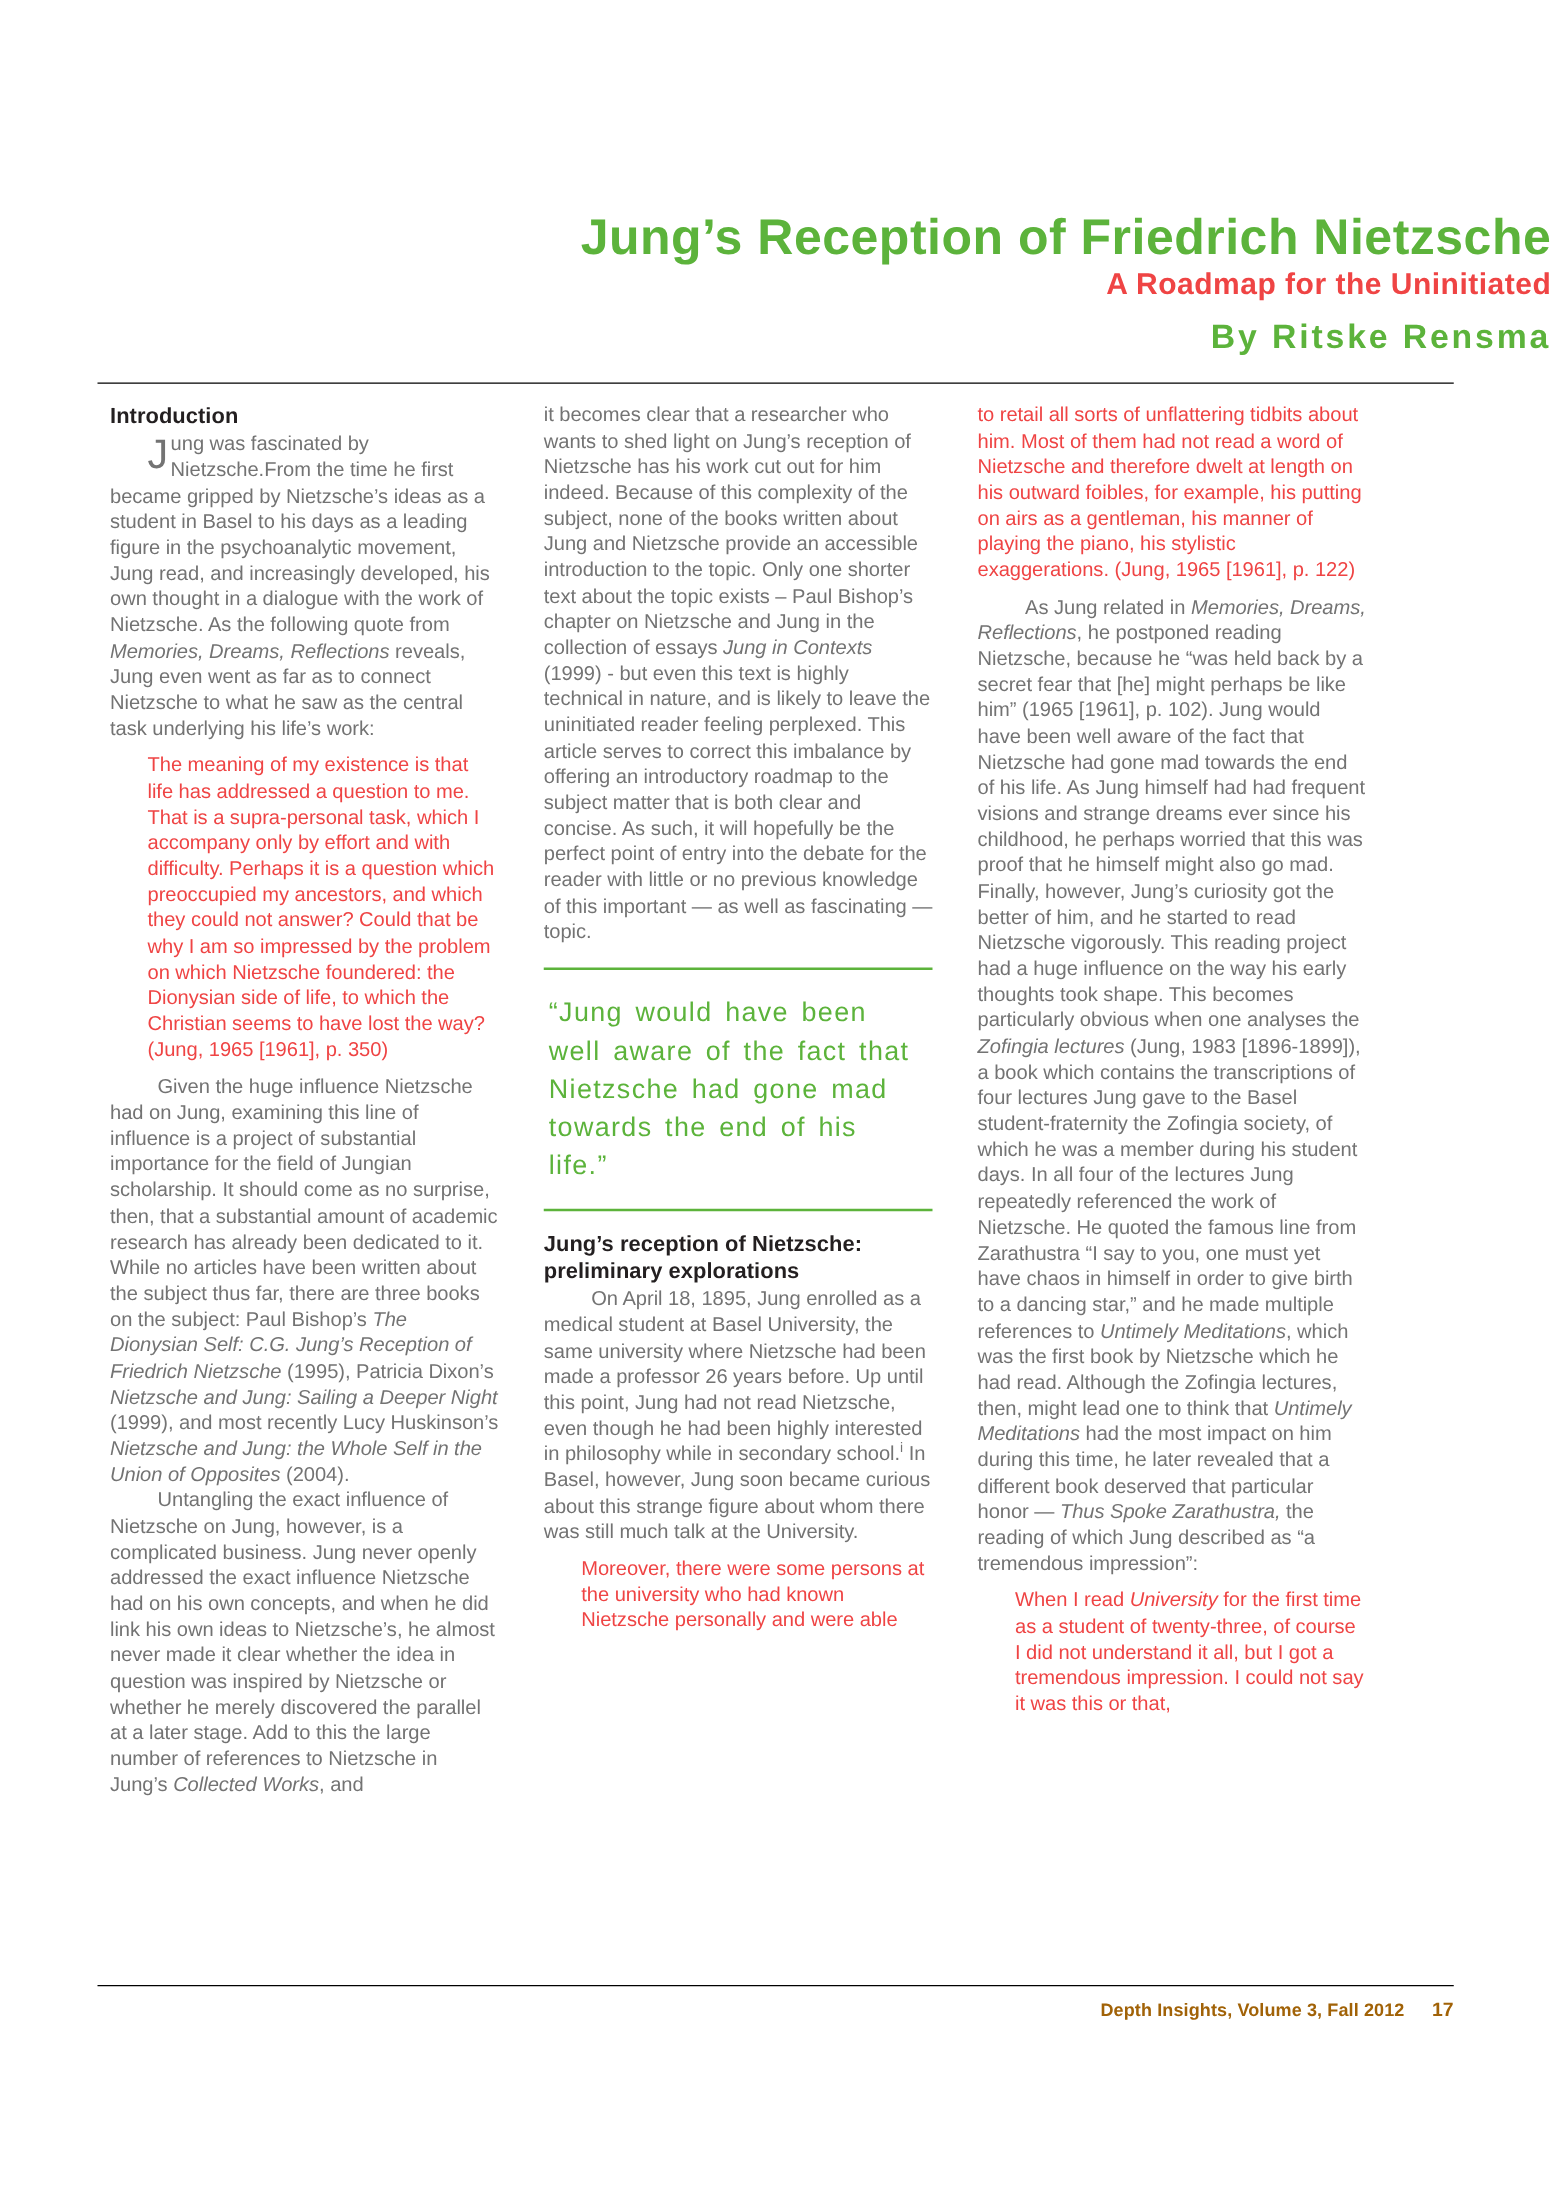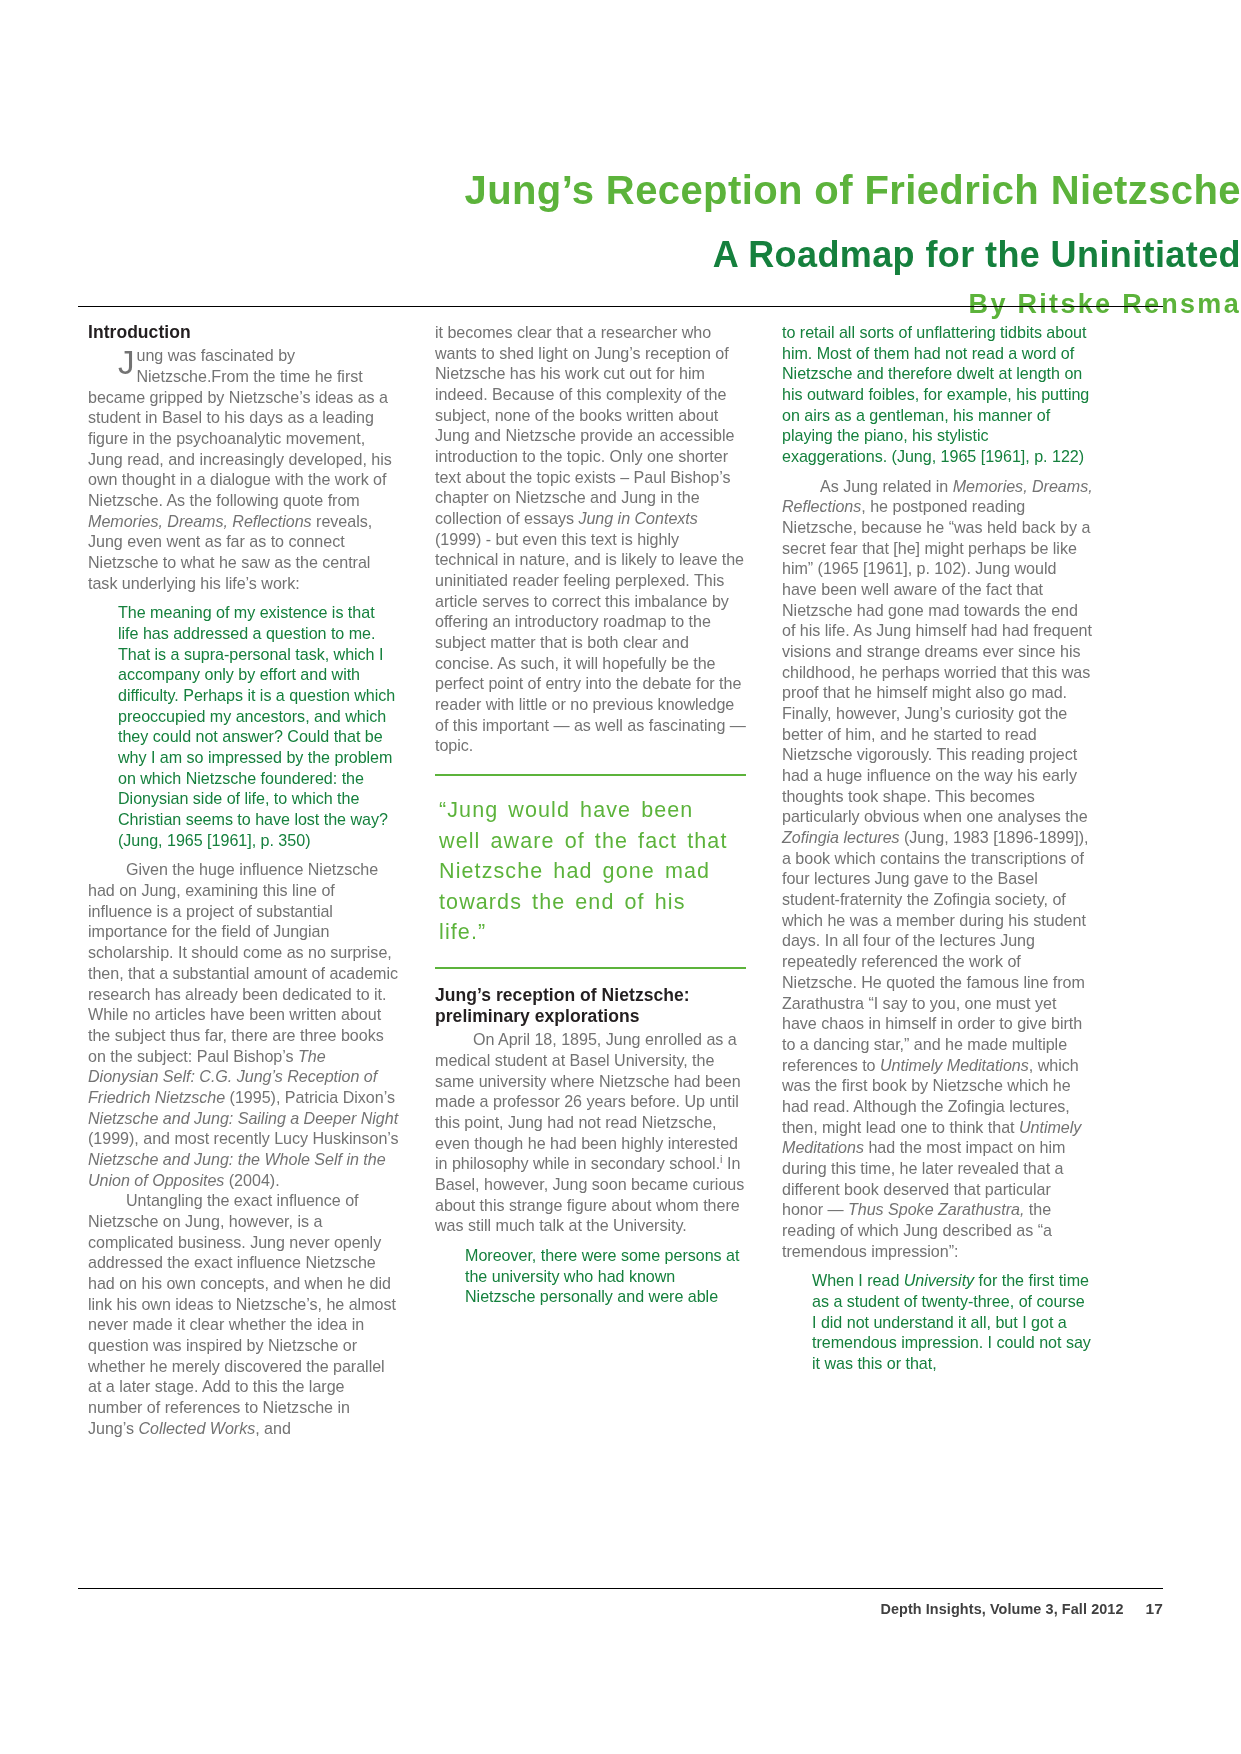--- a/index.html
+++ b/index.html
@@ -29,26 +29,26 @@
   .title-main {
     font-size: 40px;
     font-weight: bold;
     color: #5cb33b;
     letter-spacing: 0.4px;
     line-height: 1.12;
     margin: 0;
     white-space: nowrap;
   }
   .title-sub {
-    font-size: 36px;
-    font-weight: bold;
-    color: #15803d;
+    font-size: 24px;
+    font-weight: bold;
+    color: #ef4444;
     letter-spacing: 0.4px;
     line-height: 1.22;
-    margin: 20px 0 0 0;
+    margin: 0 0 0 0;
   }
   .byline {
     font-size: 27px;
     font-weight: bold;
     color: #5cb33b;
     letter-spacing: 2.3px;
     margin: 12px 0 0 0;
   }
 
   .rule-top {
@@ -103,21 +103,21 @@
     color: #737373;
     letter-spacing: -0.03px;
   }
   p.body.indent-lg { text-indent: 38px; }
 
   blockquote.inset {
     margin: 0;
     padding: 0 0 0 30px;
     font-size: 16.1px;
     line-height: 1.285;
-    color: #15803d;
+    color: #ef4444;
     letter-spacing: -0.03px;
   }
   blockquote.inset p { margin: 0; }
 
   em, .ital { font-style: italic; }
 
   .dropcap-para {
     position: relative;
     font-size: 16.1px;
     line-height: 1.285;
@@ -158,21 +158,21 @@
 
   .space-s { height: 9px; }
 
   
   .footer {
     position: absolute;
     right: 78px;
     top: 1600px;
     font-size: 14.4px;
     font-weight: bold;
-    color: #404040;
+    color: #a16207;
     letter-spacing: 0.1px;
     margin-left: 21px;
   }
   .footer .pageno {
     display: inline-block;
     margin-left: 22px;
     font-size: 15.5px;
     font-weight: bold;
   }
 </style>

